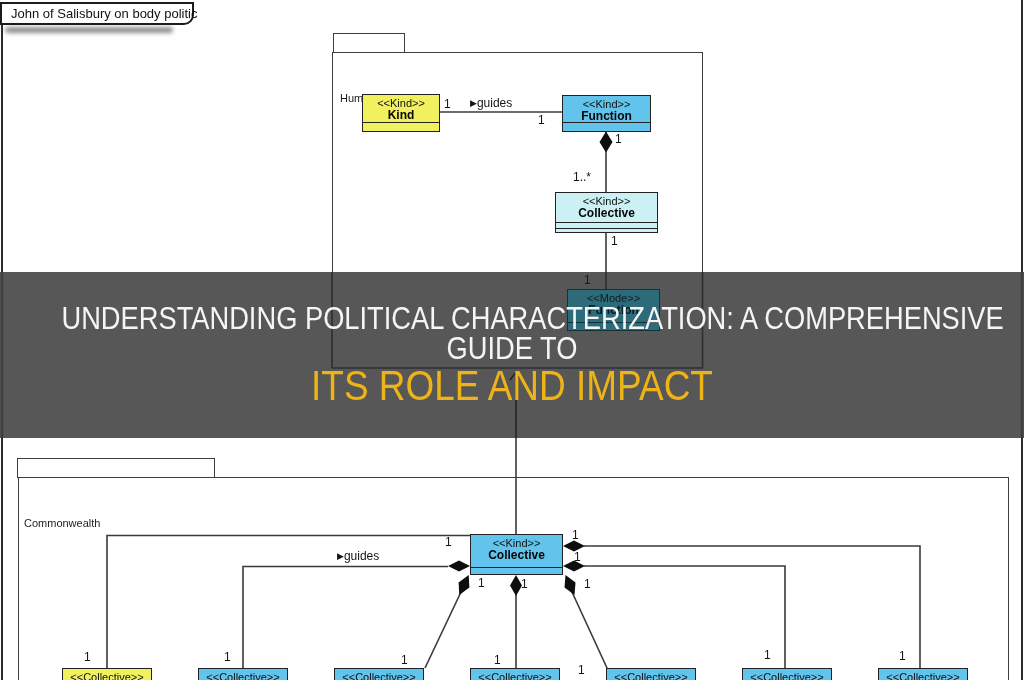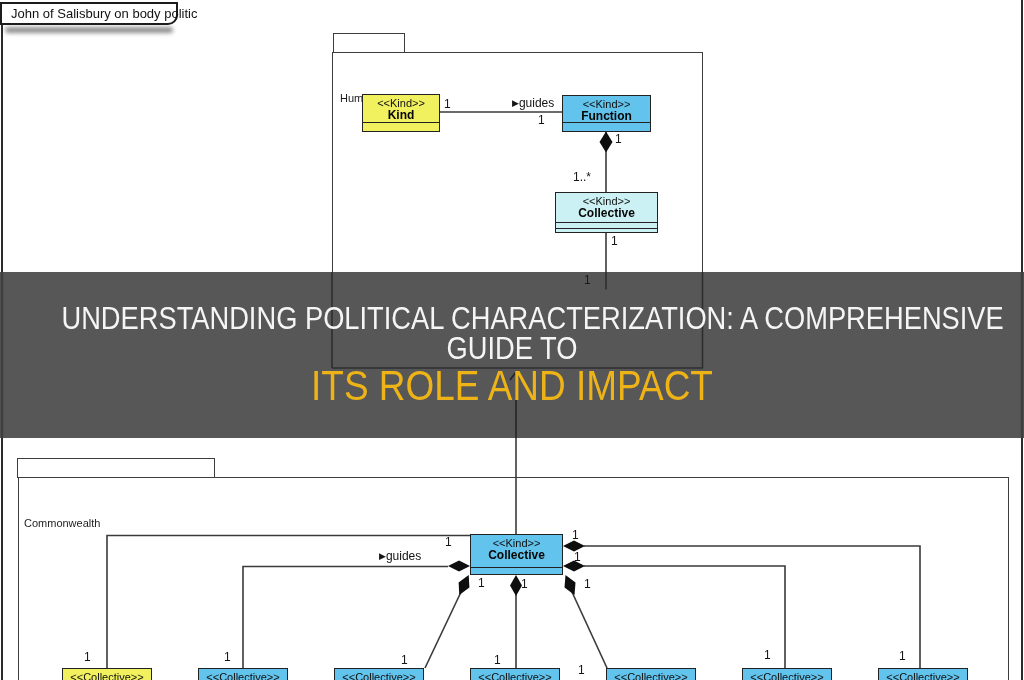--- a/index.html
+++ b/index.html
@@ -1,40 +1,40 @@
 <!DOCTYPE html>
 <html><head>
 <meta charset="utf-8">
 <style>
   html,body{margin:0;padding:0;background:#fff;}
   #canvas{position:relative;width:1024px;height:680px;overflow:hidden;background:#ffffff;
           font-family:"Liberation Sans", sans-serif;color:#111;}
   
   .frame-line{position:absolute;background:#2a2a2a;}
   
-  .doc-tab{position:absolute;left:0;top:2px;width:178px;height:23px;background:#fff;
+  .doc-tab{position:absolute;left:0;top:2px;width:194px;height:23px;background:#fff;
            border:2px solid #1c1c1c;border-radius:0 0 10px 0;box-sizing:border-box;
            font-size:13px;line-height:19px;padding-left:9px;white-space:nowrap;}
   .doc-tab-shadow{position:absolute;left:5px;top:27px;width:168px;height:6px;background:rgba(30,30,30,.5);
            filter:blur(2px);border-radius:3px;}
   
   .pkg-tab{position:absolute;background:#fff;border:1.5px solid #3d3d3d;box-sizing:border-box;}
   .pkg-body{position:absolute;background:#fff;border:1.5px solid #3d3d3d;box-sizing:border-box;}
   .pkg-label{position:absolute;font-size:11px;color:#1d1d1d;margin-top:36px;}
   
   .cls{position:absolute;border:1.6px solid #222;box-sizing:border-box;text-align:center;overflow:hidden;}
   .cls .st{font-size:11px;line-height:12px;padding-top:2px;color:#101010;}
   .cls .nm{font-size:12px;line-height:13px;font-weight:bold;color:#060606;}
   .cls .sep{position:absolute;left:0;right:0;height:0;border-top:1.4px solid #222;}
   .fill-yellow{background:#F1F05F;}
   .fill-blue{background:#62C3EC;}
   .fill-cyan{background:#CBF1F4;}
   
   .mult{position:absolute;font-size:12px;color:#161616;line-height:12px;}
-  .assoc-name{position:absolute;font-size:12px;color:#141414;line-height:12px;white-space:nowrap;margin-left:42px;}
+  .assoc-name{position:absolute;font-size:12px;color:#141414;line-height:12px;white-space:nowrap;}
   .assoc-name .tri{font-size:9px;vertical-align:1px;}
   svg.lines{position:absolute;left:0;top:0;pointer-events:none;}
   
   #banner{position:absolute;left:0;top:272px;width:1024px;height:166px;background:#575757;overflow:hidden;}
   .banner-line{position:absolute;left:0;right:0;text-align:center;white-space:nowrap;
                transform:scaleX(0.88);color:#F5F5F5;line-height:1.05;}
   #banner-l1{top:31px;font-size:31px;}
   #banner-l2{top:61px;font-size:31px;}
   #banner-l3{top:92px;font-size:42px;color:#EEB417;}
   
@@ -174,19 +174,24 @@
       <g stroke="#232326" stroke-width="1.6" fill="none">
         <path d="M516,102 L516,166"></path>
         <path d="M510,108 L516,100 L522,108"></path>
       </g>
       <g stroke="#3F3F42" stroke-width="2.5" fill="none">
         <path d="M2,0 L2,166"></path>
         <path d="M1022,0 L1022,166"></path>
       </g>
     </svg>
     <span class="mult" style="left:584px;top:2px;color:#1A1A1D;">1</span>
+    <div id="mode-box">
+      <div class="st">&lt;&lt;Mode&gt;&gt;</div>
+      <div class="nm">Function</div>
+      <div class="sep"></div>
+    </div>
 
     <div class="banner-line" id="banner-l1">UNDERSTANDING POLITICAL CHARACTERIZATION: A COMPREHENSIVE</div>
     <div class="banner-line" id="banner-l2">GUIDE TO</div>
     <div class="banner-line" id="banner-l3">ITS ROLE AND IMPACT</div>
   </div>
 
 </div>
 
 </body></html>

